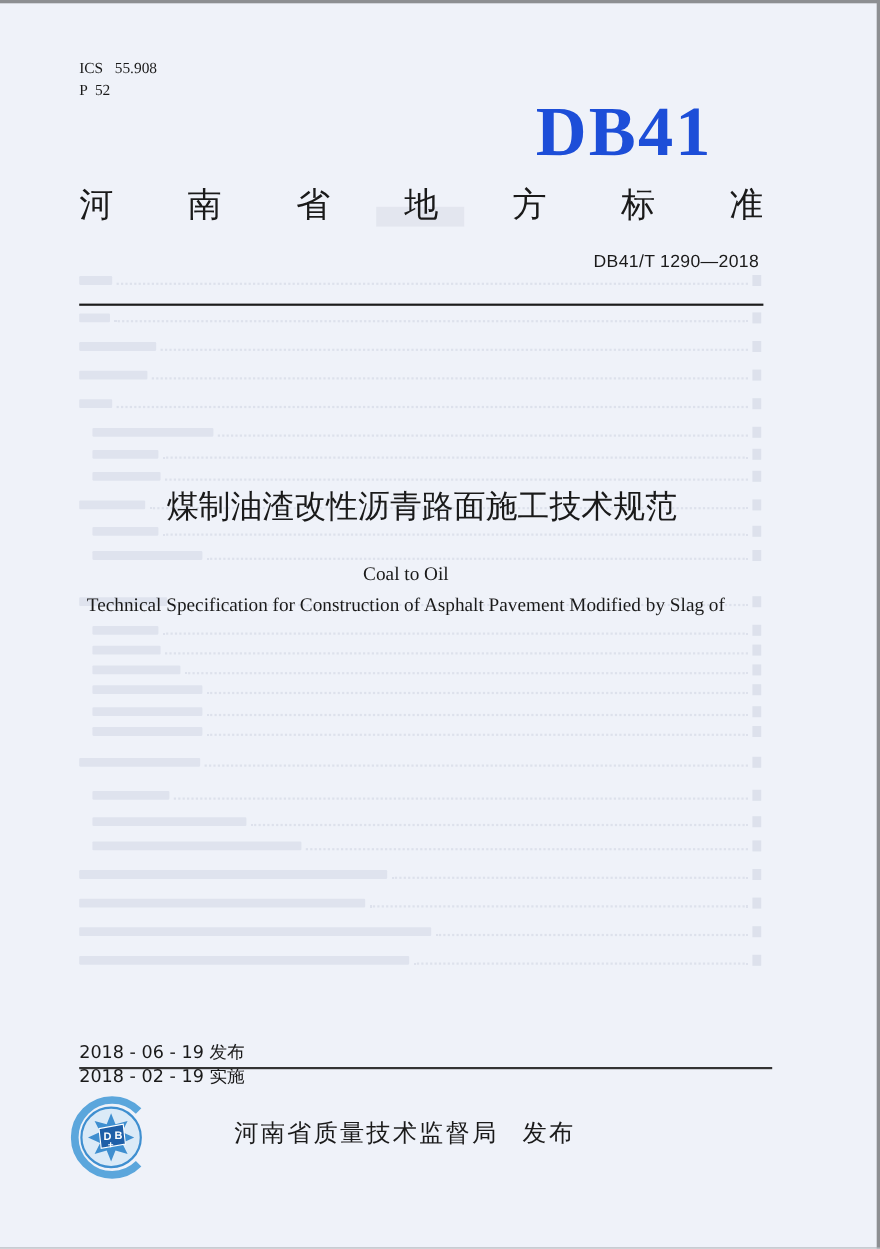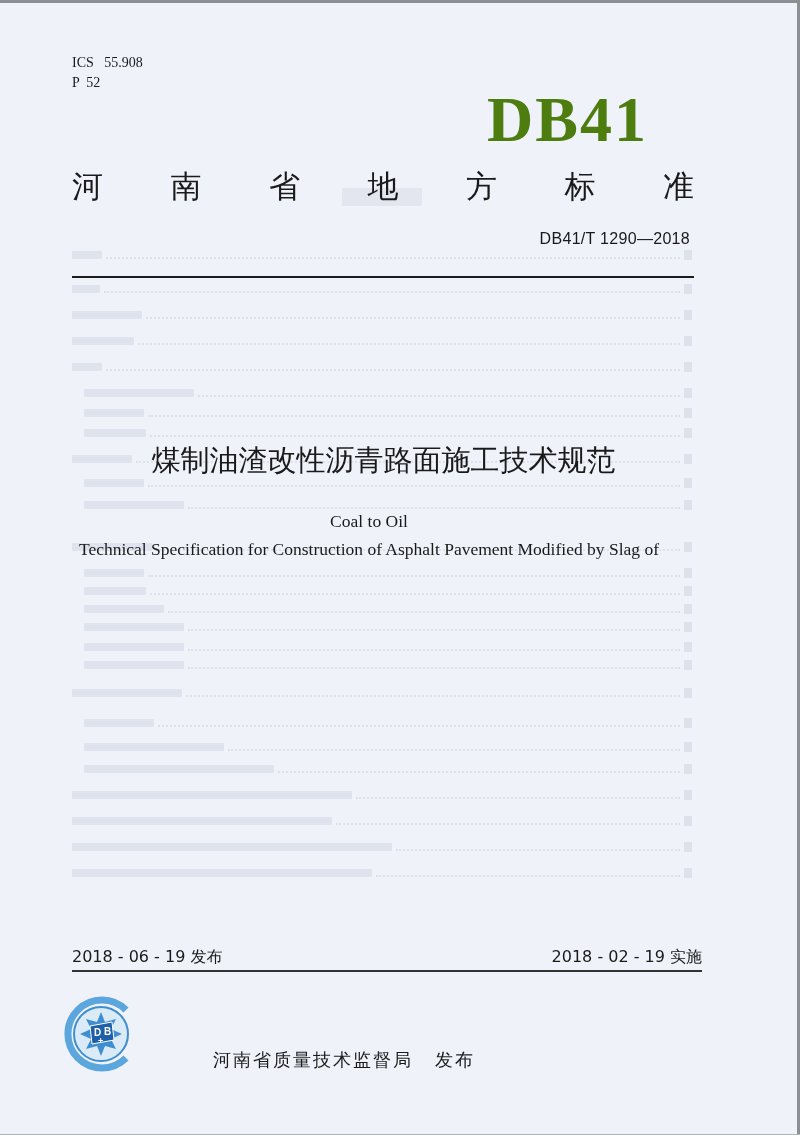--- a/index.html
+++ b/index.html
@@ -16,33 +16,33 @@
   
   .bleed { position: absolute; left: 72px; top: 248px; width: 620px; }
   .bleed-row { position: absolute; left: 0; width: 620px; height: 14px; display: flex; align-items: center; }
   .bleed-row .lbl { height: 8px; background: #dfe3ee; border-radius: 1px; }
   .bleed-row .dots { flex: 1; margin: 0 4px; border-bottom: 2px dotted #dde1ec; height: 6px; }
   .bleed-row .pg { width: 8px; height: 10px; background: #dde1ec; }
   .bleed-title { position: absolute; left: 270px; top: -60px; width: 80px; height: 18px; background: #e3e6ef; }
 
   .ics { position: absolute; left: 72px; top: 53px; font-family: "Liberation Serif", serif; font-size: 14px; line-height: 20px; }
   .ics div { white-space: pre; }
-  .db-logo-text { position: absolute; left: 487px; top: 88px; font-family: "Liberation Serif", serif; font-weight: bold; font-size: 64px; letter-spacing: 2px; line-height: 64px; color: #4d7c0f; }
+  .db-logo-text { position: absolute; left: 487px; top: 88px; font-family: "Liberation Serif", serif; font-weight: bold; font-size: 64px; letter-spacing: 2px; line-height: 64px; color: #1d4ed8; }
   .std-title { position: absolute; left: 72px; top: 166px; width: 622px; display: flex; justify-content: space-between; font-size: 31px; line-height: 40px; }
   .std-number { position: absolute; right: 110px; top: 230px; font-family: "Liberation Sans", sans-serif; font-size: 16px; letter-spacing: 0.3px; }
   .rule-top { position: absolute; left: 72px; top: 276px; width: 622px; height: 2px; background: #1c1c1c; }
 
   .main-title { position: absolute; left: 0; width: 800px; top: 440px; text-align: center; font-size: 29px; line-height: 40px; padding-right: 33px; box-sizing: border-box; }
   .en-title { position: absolute; left: 62px; width: 614px; top: 507px; text-align: center; font-family: "Liberation Serif", serif; font-size: 17.5px; line-height: 28px; }
 
-  .date-row { position: absolute; left: 72px; top: 946px; width: 630px; display: flex; justify-content: space-between; font-size: 16px; line-height: 22px; }
+  .date-row { position: absolute; left: 72px; top: 946px; width: 630px; display: flex; justify-content: space-between; font-size: 16px; line-height: 22px; flex-direction: column; }
   .rule-bottom { position: absolute; left: 72px; top: 970px; width: 630px; height: 1.5px; background: #333; }
 
   .logo { position: absolute; left: 64px; top: 992px; width: 74px; height: 84px; }
-  .issuer { position: absolute; left: 213px; top: 1019px; font-size: 18px; letter-spacing: 2px; line-height: 24px; margin-top: 29px; }
+  .issuer { position: absolute; left: 213px; top: 1019px; font-size: 22px; letter-spacing: 2px; line-height: 24px; }
   .issuer .spacer { display: inline-block; width: 22px; }
 </style>
 </head>
 <body>
 
 <div class="page-border-top"></div>
 <div class="page-border-right"></div>
 <div class="page-border-bottom"></div>
 
 <div class="bleed" id="bleed">

